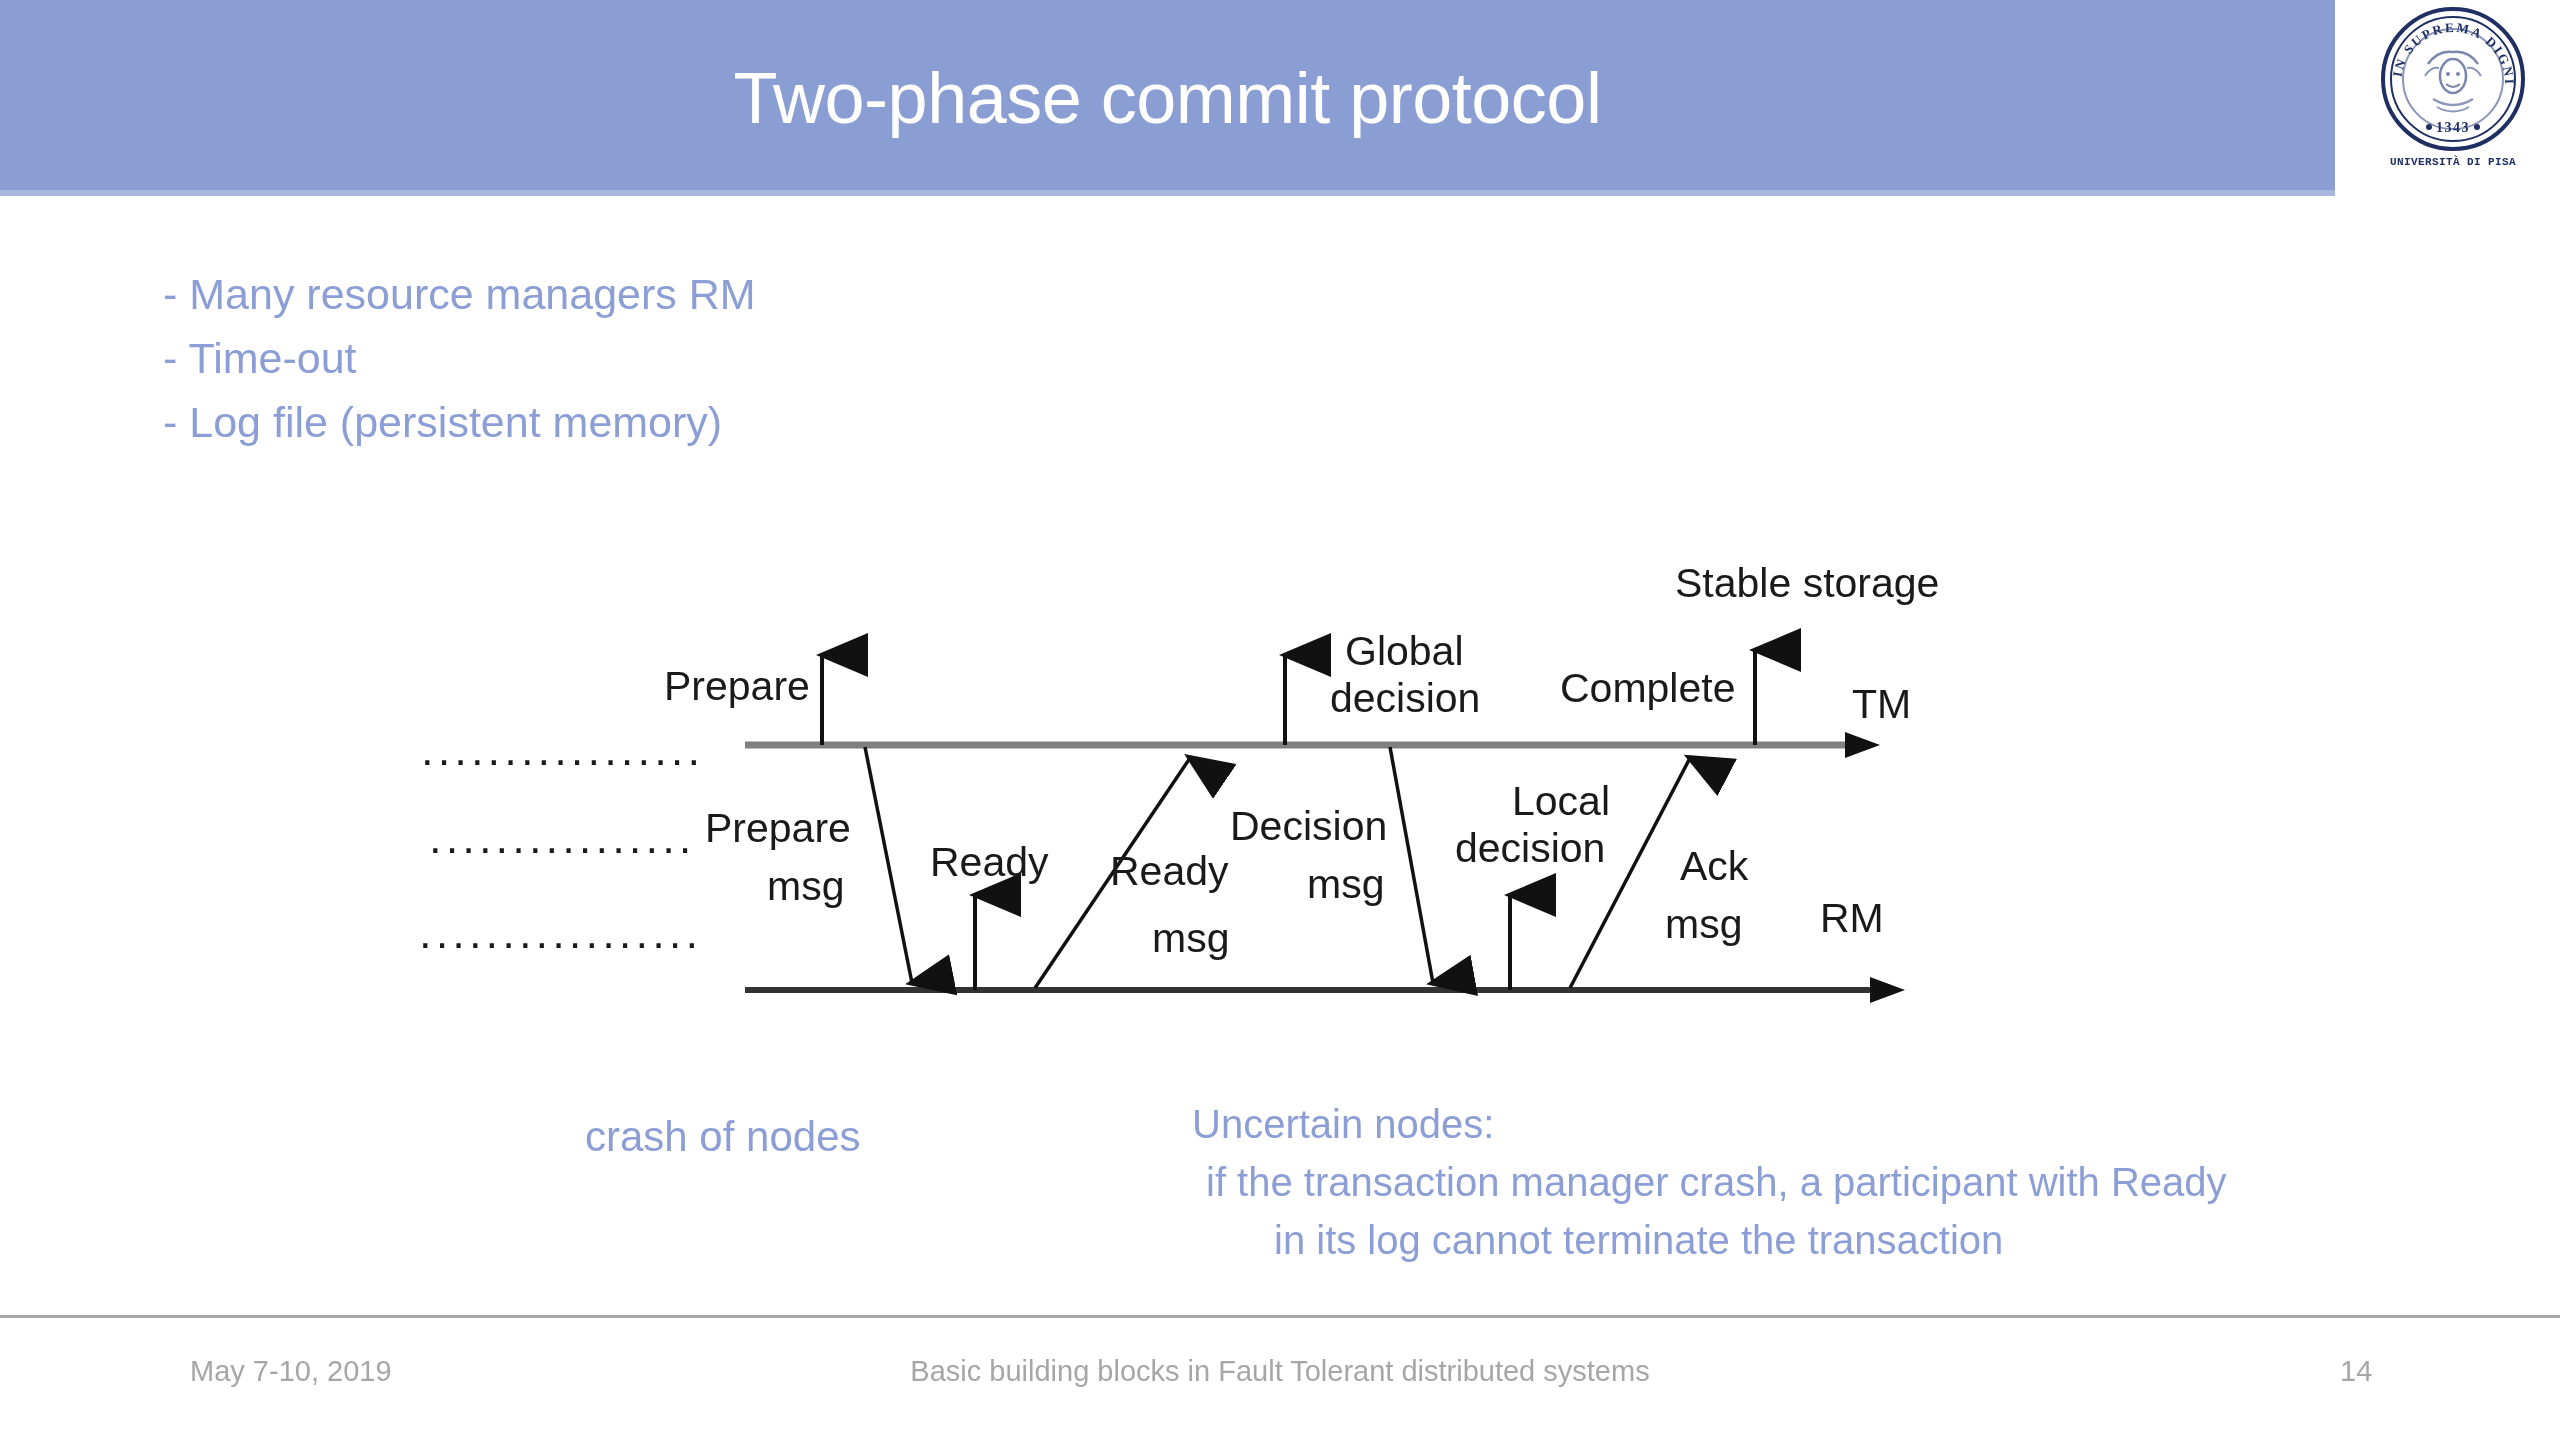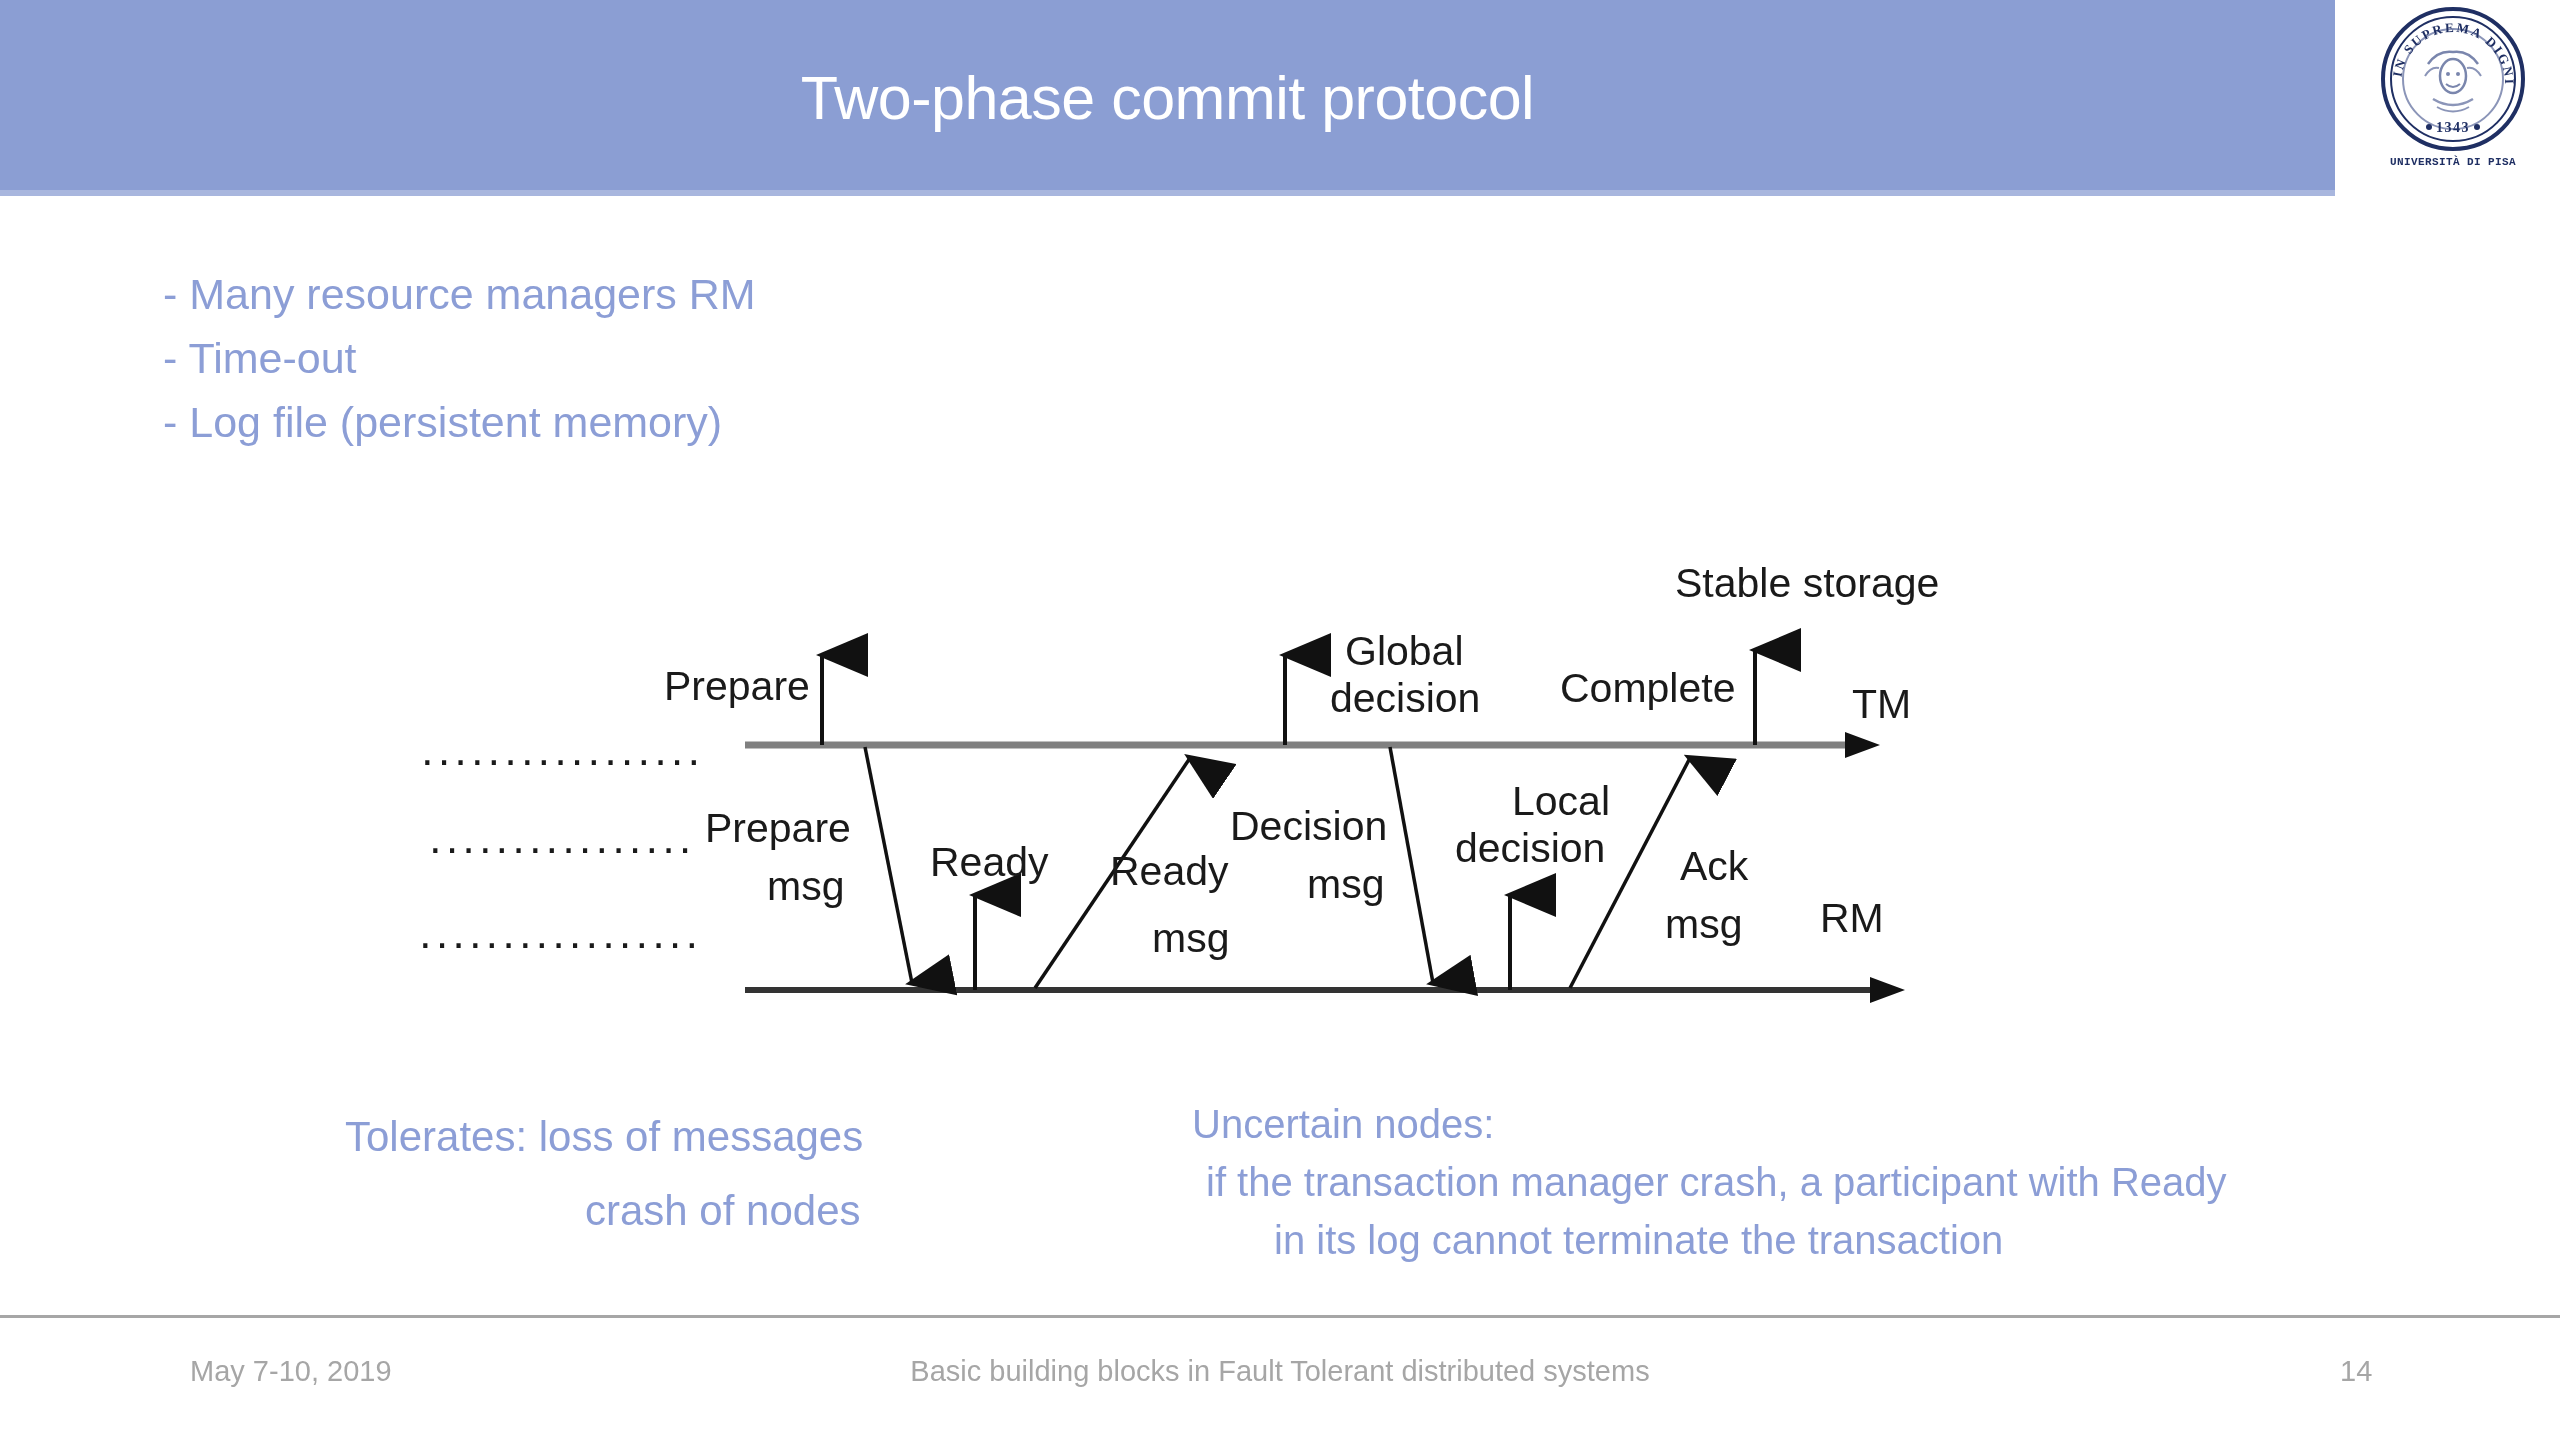--- a/index.html
+++ b/index.html
@@ -33,21 +33,21 @@
   }
   #slide-title {
     position: absolute;
     left: 0; top: 0;
     width: 2335px;
     height: 196px;
     display: flex;
     align-items: center;
     justify-content: center;
     color: #ffffff;
-    font-size: 61px;
+    font-size: 72px;
     font-weight: 400;
     letter-spacing: -0.5px;
     white-space: nowrap;
   }
 
   
   #logo-box {
     position: absolute;
     left: 2346px;
     top: 0px;
@@ -258,21 +258,20 @@
     <text class="dg-label" x="1230" y="300">Decision</text>
     <text class="dg-label" x="1307" y="358">msg</text>
 
     <line x1="1570" y1="448" x2="1690" y2="218" stroke="#111111" stroke-width="3.5" marker-end="url(#arrDiagUp)"></line>
     <text class="dg-label" x="1680" y="340">Ack</text>
     <text class="dg-label" x="1665" y="398">msg</text>
   </svg>
 </div>
 
 <div id="tolerates-block">
-  <div>Tolerates:  loss of messages</div>
   <div id="tolerates-line2">crash of nodes</div>
 </div>
 
 <div id="uncertain-block">
   <div>Uncertain nodes:</div>
   <div id="uncertain-line2">if the transaction manager crash, a participant with Ready</div>
   <div id="uncertain-line3">in its log cannot terminate the transaction</div>
 </div>
 
 <div id="footer-rule"></div>

